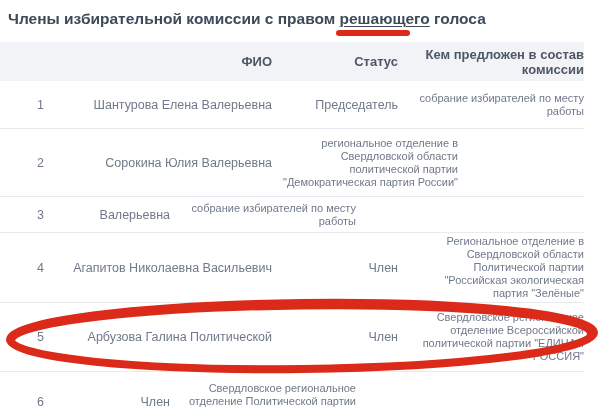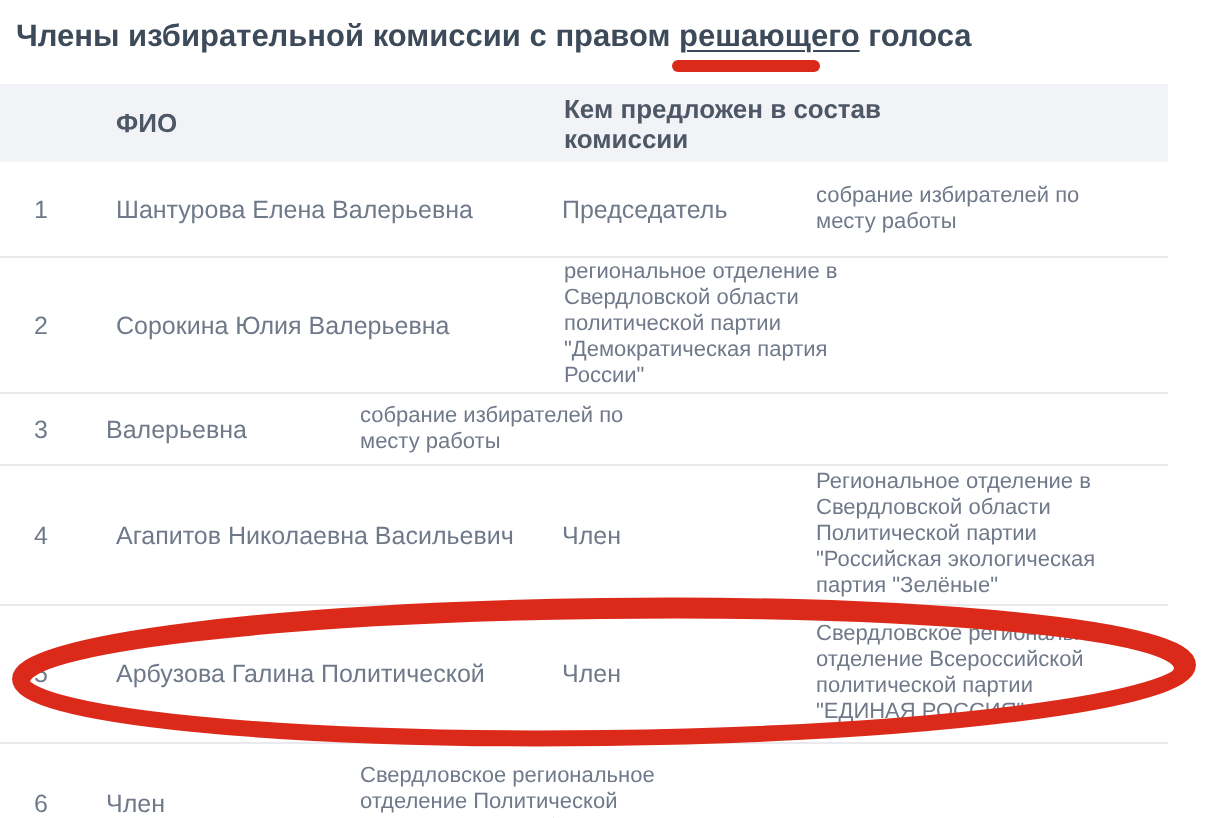--- a/index.html
+++ b/index.html
@@ -26,31 +26,31 @@
   .hl::after {
     content: ""; position: absolute;
     left: -4px; right: 20px; bottom: -9px; height: 6px;
     border-radius: 3px;
     background: var(--annotation-red, #dc2a1a);
   }
 
   
   .table { position: absolute; left: 0; top: 42px; width: 584px; }
   .tr { display: flex; align-items: center; box-sizing: border-box; }
-  .td { box-sizing: border-box; }
+  .td { box-sizing: border-box; text-align: right; }
   .thead {
     background: var(--header-bg, #f1f3f6);
     height: 39px;
     font-size: 13px; font-weight: 600; line-height: 15px;
     color: var(--header-text, #4d5766);
   }
   .c-num    { width: 44px;  padding-left: 17px; }
   .c-name   { width: 228px; padding-left: 14px; }
   .c-status { width: 126px; padding-left: 9px; }
-  .c-prop   { width: 186px; padding-left: 10px; padding-right: 16px; }
+  .c-prop   { width: 186px; padding-left: 10px; padding-right: 0; }
 
   #table-body .tr {
     border-top: 1px solid var(--divider, #e8eaed);
     font-size: 12.5px;
     color: var(--body-text, #70798a);
   }
   #table-body .tr:first-child { border-top: none; }
   #table-body .c-prop { font-size: 11px; line-height: 13px; }
   #table-body .tr:nth-child(1) { height: 47px; }
   #table-body .tr:nth-child(2) { height: 68px; }
@@ -70,20 +70,21 @@
 <body>
 
 <div class="page">
 
   <h1 class="title"><span>Члены избирательной комиссии с правом </span><span class="hl">решающего</span><span> голоса</span></h1>
 
   <div class="table">
     <div class="tr thead">
       <div class="td c-num"></div>
       <div class="td c-name">ФИО</div>
+      <div class="td c-status">Статус</div>
       <div class="td c-prop">Кем предложен в состав комиссии</div>
     </div>
     <div id="table-body">
   <div class="tr">
     <div class="td c-num">1</div>
     <div class="td c-name">Шантурова Елена Валерьевна</div>
     <div class="td c-status">Председатель</div>
     <div class="td c-prop">собрание избирателей по месту работы</div>
   </div>
 

